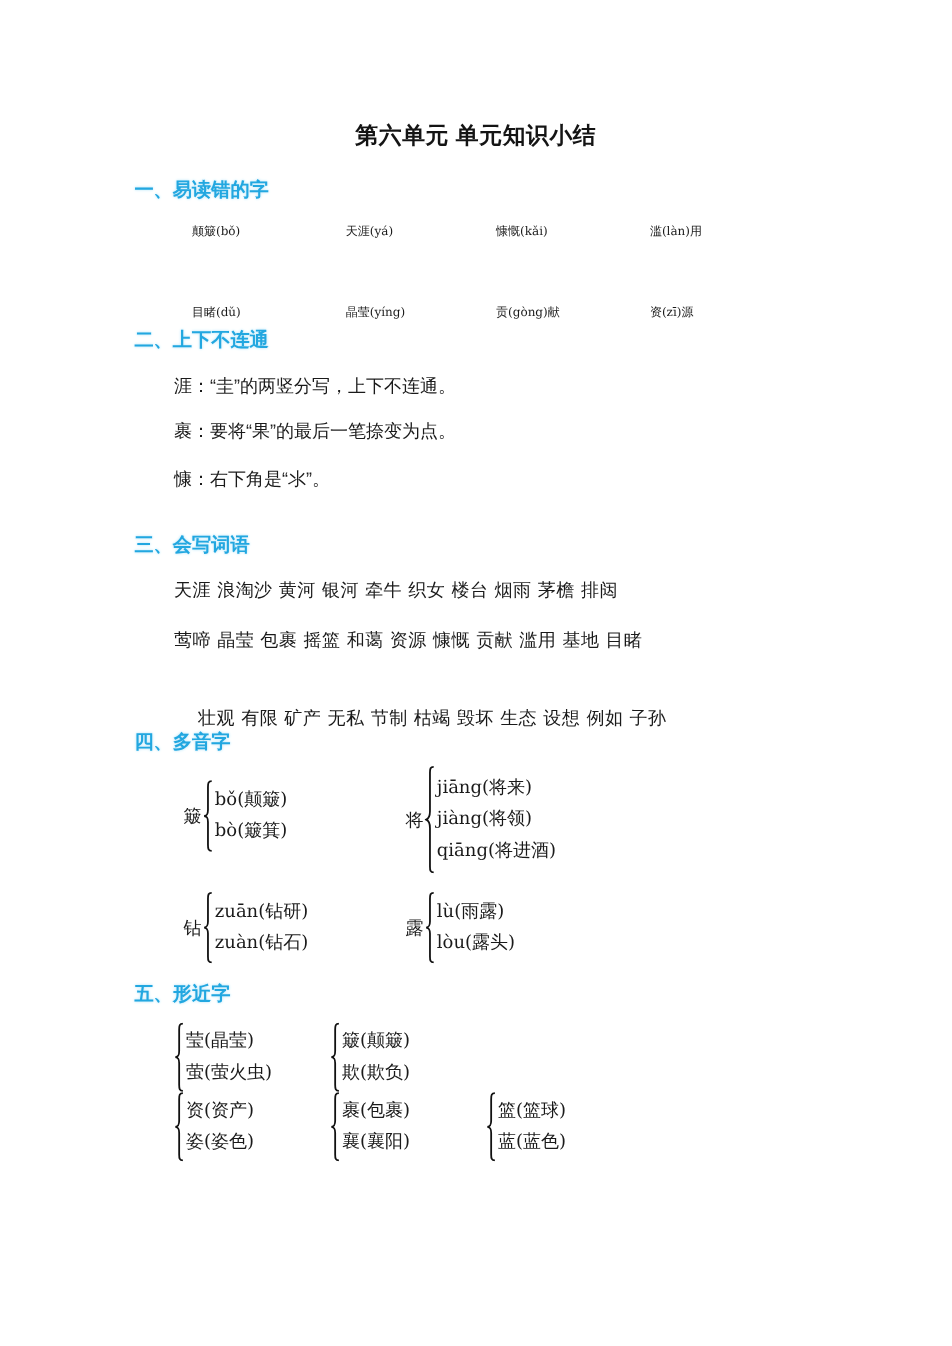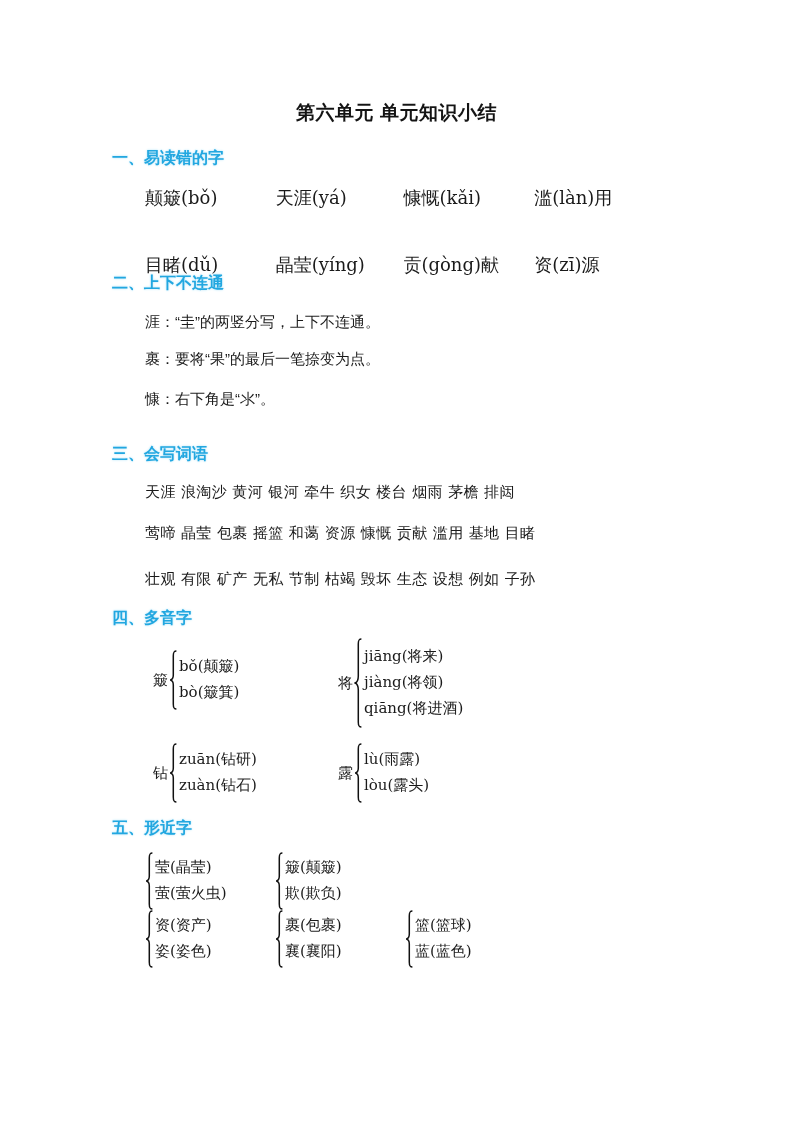--- a/index.html
+++ b/index.html
@@ -55,23 +55,23 @@
     position: absolute;
     font-family: Liberation Sans, sans-serif;
     font-size: 15px;
     color: #1a1a1a;
     white-space: pre;
   }
 
   
   .pyrow {
     position: absolute;
-    left: 145px;
+    left: 160px;
     width: 600px;
-    font-size: 18px;
+    font-size: 10px;
     white-space: nowrap;
   }
   .pyrow span.cell {
     display: inline-block;
   }
 
   
   .wordrow {
     position: absolute;
     left: 145px;
@@ -143,21 +143,21 @@
   <div class="sec-head" style="top:273px;">二、上下不连通</div>
 
   <div class="line" style="left:145px; top:313px;">涯：“圭”的两竖分写，上下不连通。</div>
   <div class="line" style="left:145px; top:350px;">裹：要将“果”的最后一笔捺变为点。</div>
   <div class="line" style="left:145px; top:390px;">慷：右下角是“氺”。</div>
 
   <div class="sec-head" style="top:444px;">三、会写词语</div>
 
   <div class="wordrow" style="top:483px;">天涯 浪淘沙 黄河 银河 牵牛 织女 楼台 烟雨 茅檐 排闼</div>
   <div class="wordrow" style="top:524px;">莺啼 晶莹 包裹 摇篮 和蔼 资源 慷慨 贡献 滥用 基地 目睹</div>
-  <div class="wordrow" style="top:570px;">壮观 有限 矿产 无私 节制 枯竭 毁坏 生态 设想 例如 子孙</div>
+  <div class="wordrow" style="top:589px;margin-left:20px;">壮观 有限 矿产 无私 节制 枯竭 毁坏 生态 设想 例如 子孙</div>
 
   <div class="sec-head" style="top:608px;">四、多音字</div>
 
   <div class="brace-group" style="left:153px; top:650px;">
     <span class="brace-head">簸</span>
     <span class="brace-mark">
       <svg viewBox="0 0 9 60" preserveAspectRatio="none">
         <path d="M7.4 1 C4.6 1 4.3 2.6 4.3 6 L4.3 25 C4.3 28.4 3.6 29.6 1.2 30
                  C3.6 30.4 4.3 31.6 4.3 35 L4.3 54 C4.3 57.4 4.6 59 7.4 59" fill="none" stroke="#111" stroke-width="1.5"></path>
       </svg>

